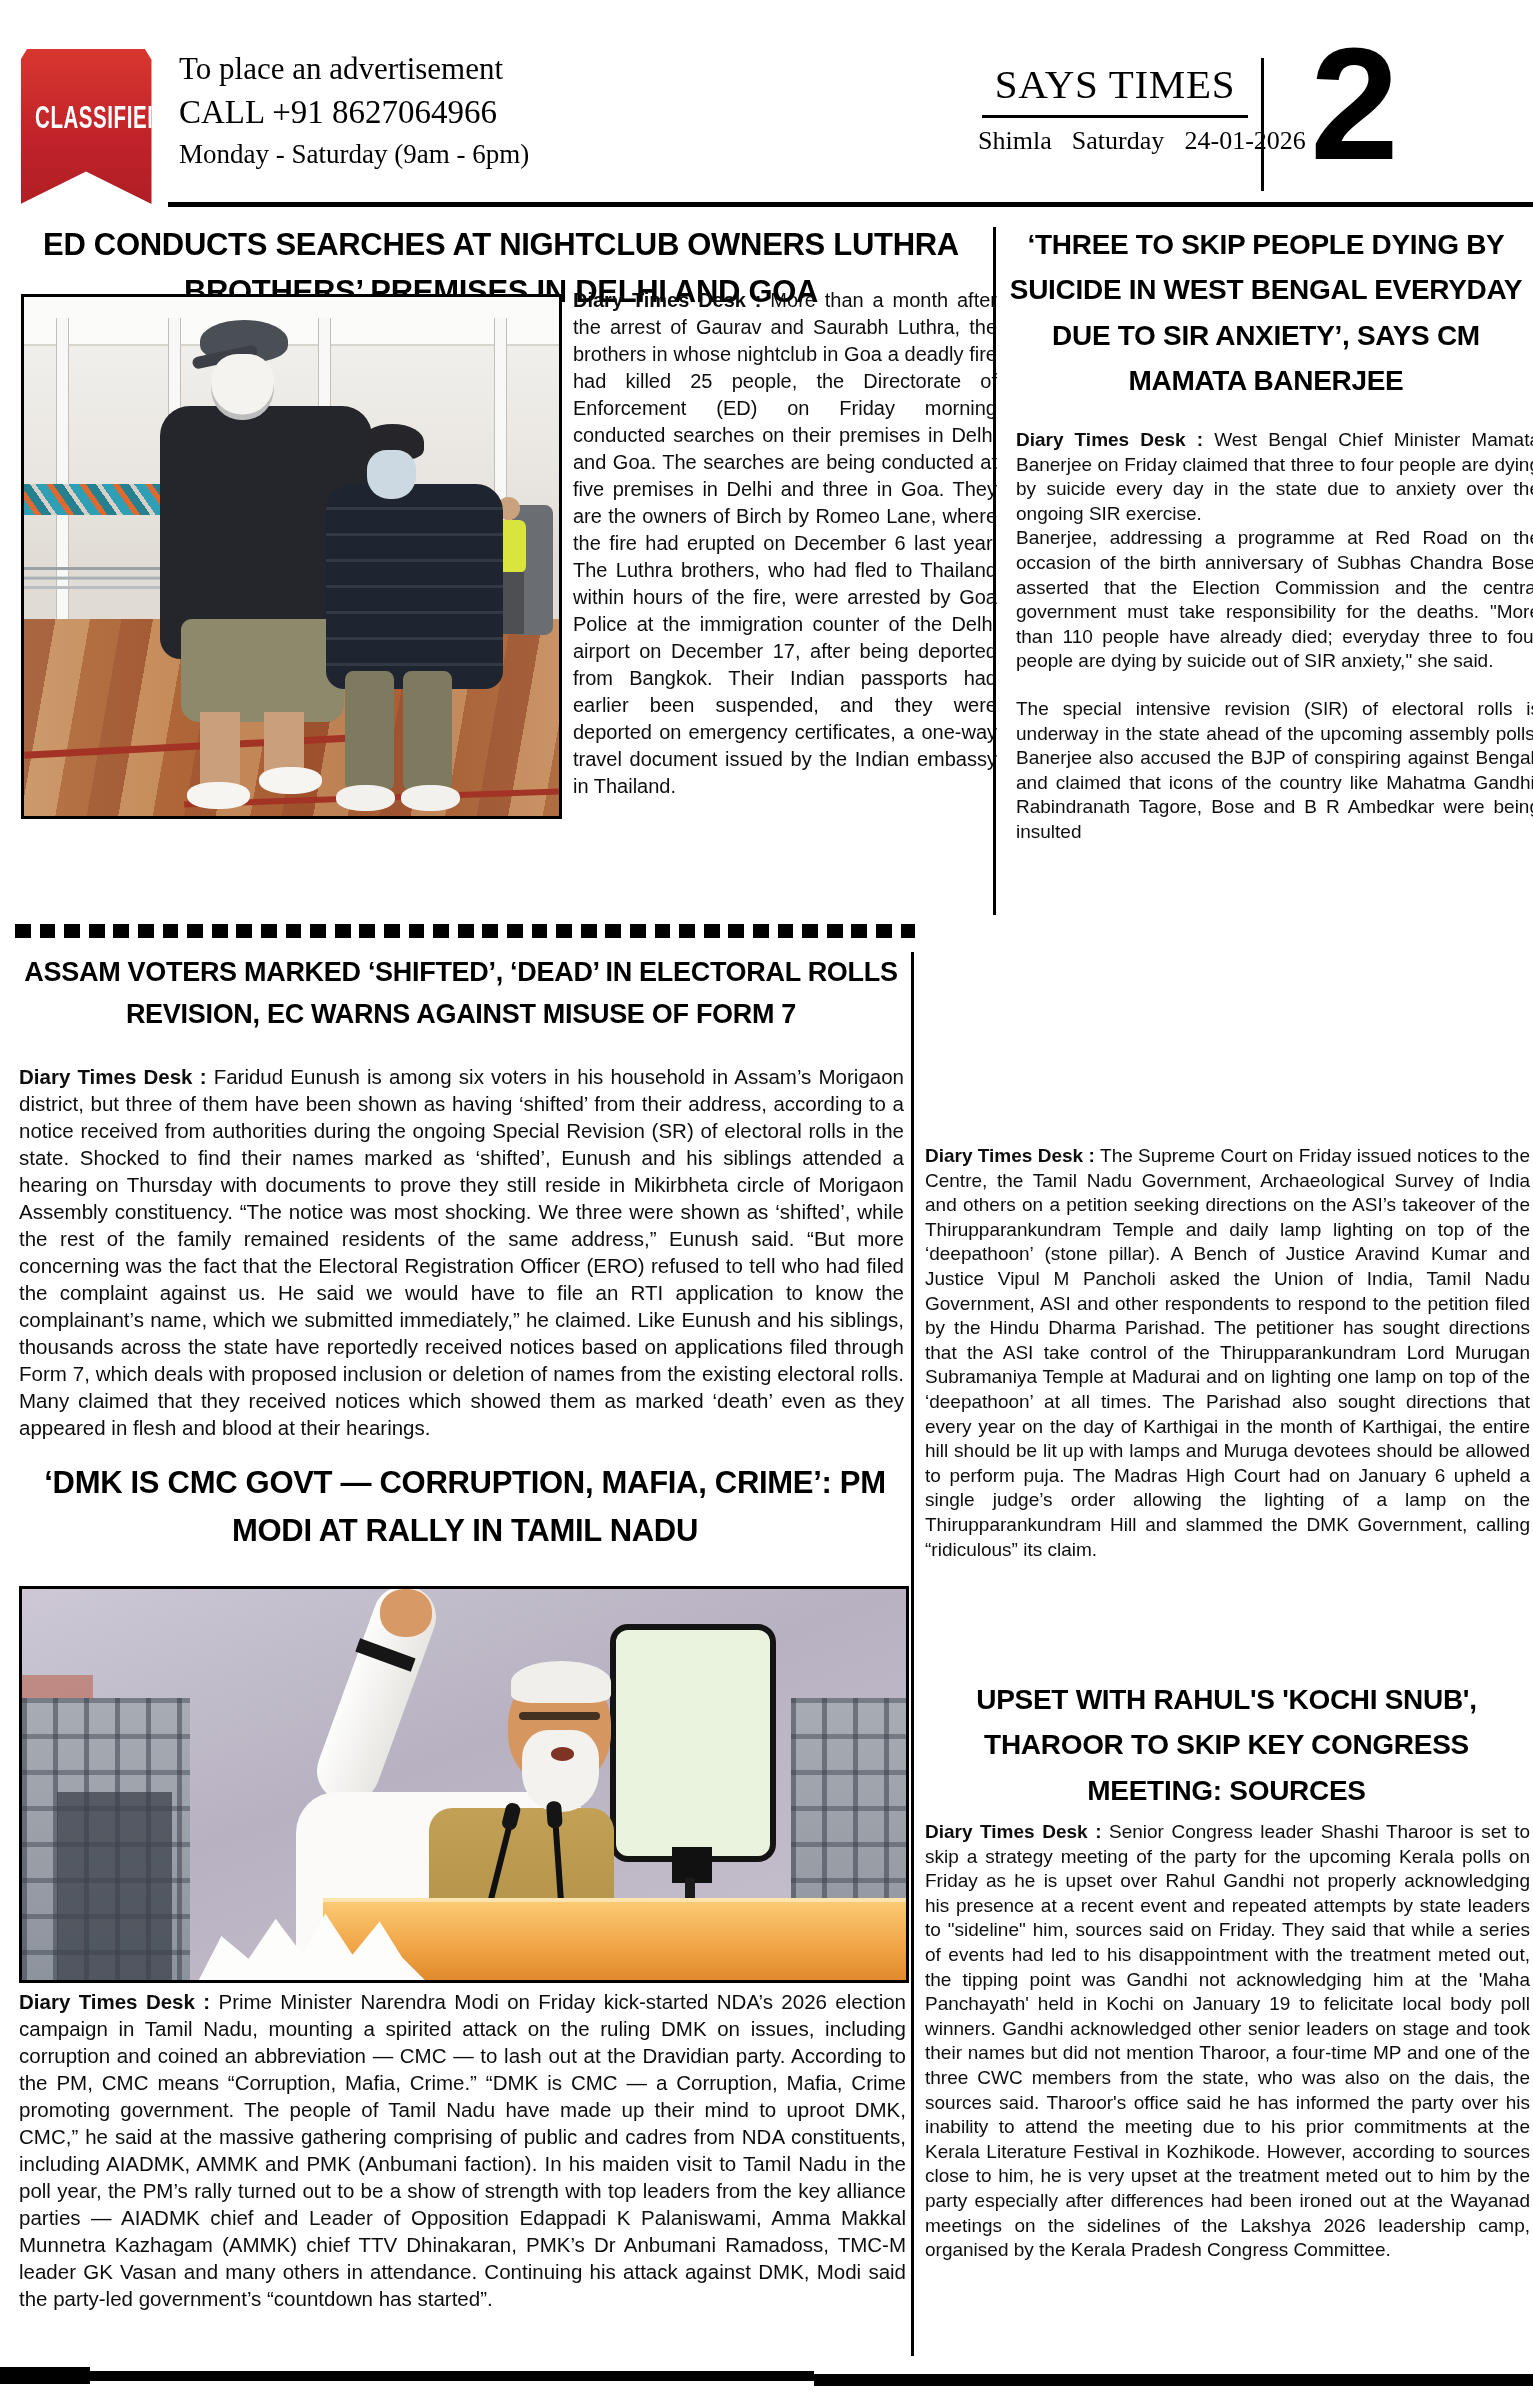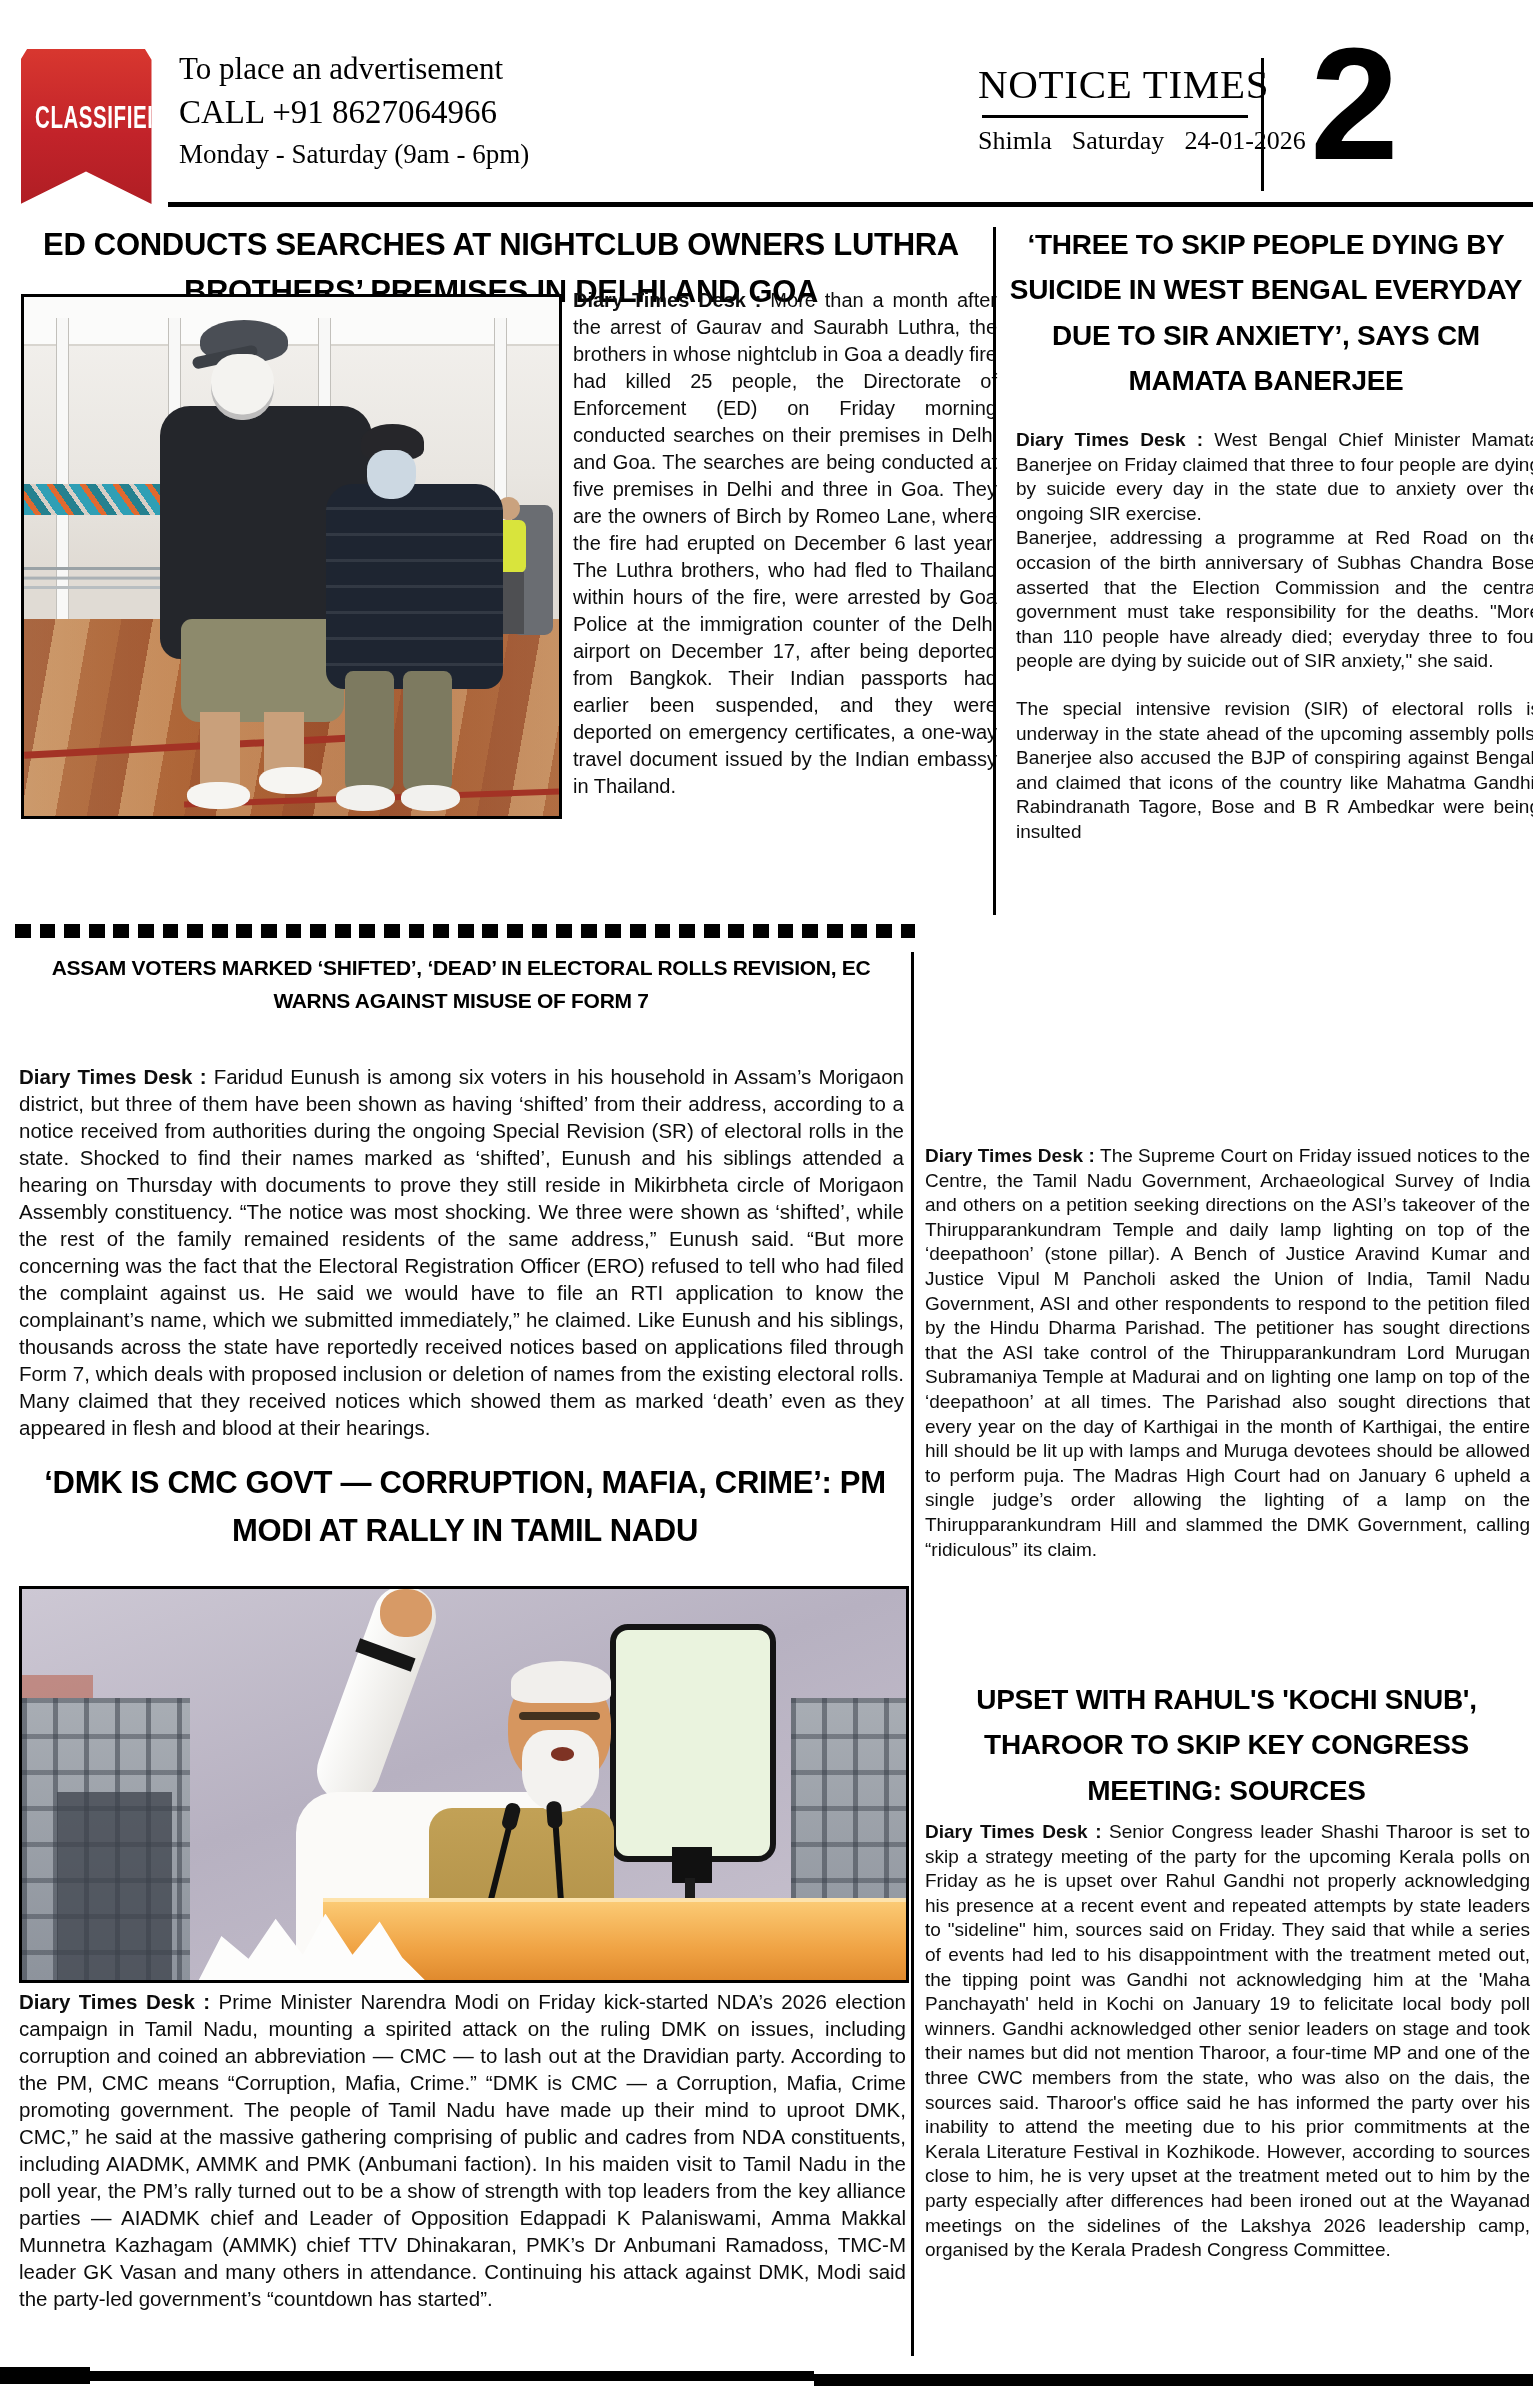--- a/index.html
+++ b/index.html
@@ -29,21 +29,21 @@
   .body-text{position:absolute;text-align:justify;margin:0;color:#0d0d0d;}
   .byline{font-weight:800;}
   .col-narrow{font-size:20px;line-height:27px;}
   .col-right{font-size:19px;line-height:24.6px;}
   .col-wide{font-size:20.5px;line-height:27px;}
   .para-gap{display:block;height:23px;}
   #a1h{left:20.5px;top:222px;width:961px;font-size:31px;line-height:1.5;}
   #a1b{left:573px;top:287px;width:424px;}
   #a2h{left:1004px;top:222px;width:524px;font-size:28px;line-height:1.62;}
   #a2b{left:1016px;top:387px;width:524px;margin-top:41px;}
-  #a3h{left:19px;top:952px;width:884px;font-size:21px;line-height:1.55;}
+  #a3h{left:19px;top:952px;width:884px;font-size:27px;line-height:1.55;}
   #a3b{left:19px;top:1063px;width:885px;}
   #a4h{left:925px;top:952px;width:603px;font-size:28px;line-height:1.62;}
   #a4b{left:925px;top:1100px;width:605px;margin-top:44px;}
   #a5h{left:23px;top:1459px;width:884px;font-size:31px;line-height:1.55;}
   #a5b{left:19px;top:1988px;width:887px;}
   #a6h{left:925px;top:1641px;width:603px;font-size:28px;line-height:1.62;margin-top:36px;}
   #a6b{left:925px;top:1820px;width:605px;}
   
   .vdiv{position:absolute;width:2.7px;background:#000;}
   #vd-top{left:993px;top:227px;height:688px;}
@@ -126,21 +126,21 @@
 
   <div class="ribbon">
     <span class="ribbon-text">CLASSIFIED</span>
   </div>
   <div class="ad-block">
     <div class="ad-l1">To place an advertisement</div>
     <div class="ad-l2">CALL +91 8627064966</div>
     <div class="ad-l3">Monday - Saturday (9am - 6pm)</div>
   </div>
   <div class="paper-block">
-    <div class="paper-name">NOTICE TIMES</div>
+    <div class="paper-name">SAYS TIMES</div>
     <div class="paper-rule"></div>
     <div class="dateline">Shimla Saturday 24-01-2026</div>
   </div>
   <div class="pagenum-divider"></div>
   <div class="pagenum">2</div>
   <div class="header-rule"></div>
 
   <h2 class="headline" id="a1h">ED CONDUCTS SEARCHES AT NIGHTCLUB OWNERS LUTHRA BROTHERS’ PREMISES IN DELHI AND GOA</h2>
 
   <div class="photo" id="photo1">

